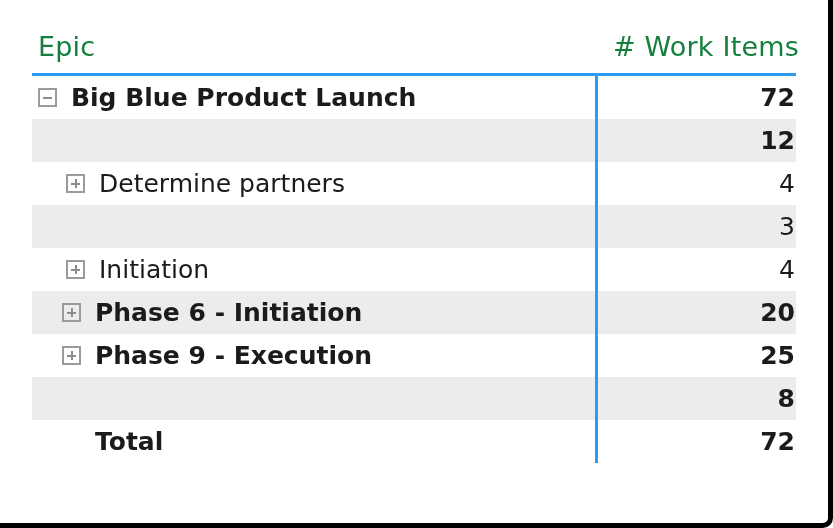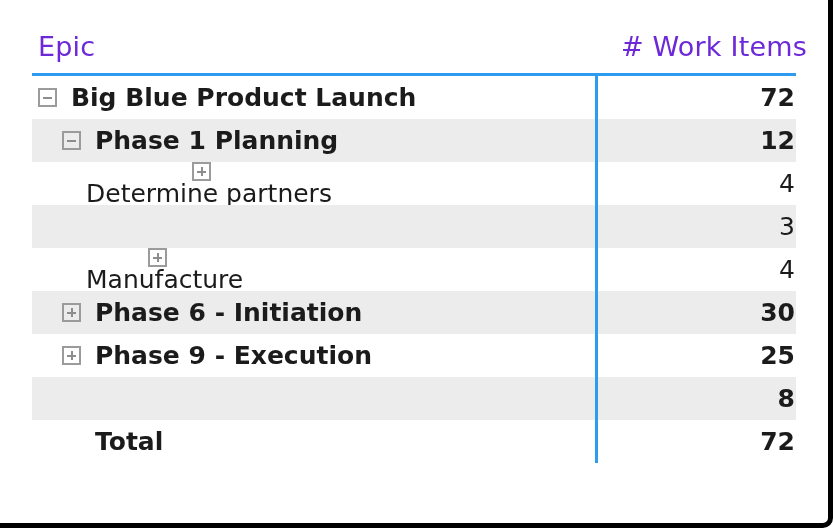--- a/index.html
+++ b/index.html
@@ -39,26 +39,26 @@
   
   .thead {
     position: relative;
     height: 76px;
   }
   .th {
     position: absolute;
     bottom: 14px;
     font-size: 27px;
     font-weight: 400;
-    color: #6d28d9;
+    color: #15803d;
     letter-spacing: 0.2px;
     white-space: nowrap;
   }
   .th-epic   { left: 38px; }
-  .th-count  { right: 26px; text-align: right; }
+  .th-count  { right: 34px; text-align: right; }
 
   .header-rule {
     position: absolute;
     left: 32px;
     right: 37px;
     bottom: 0px;
     height: 3px;
     background: #2d9bf0;
   }
 
@@ -102,21 +102,21 @@
   .lbl, .val {
     font-size: 25px;
     color: #1b1b1b;
     line-height: 1;
   }
   .bold .lbl, .bold .val { font-weight: 700; }
 
   
   .ind-0 { margin-left: 0px; }
   .ind-1 { margin-left: 24px; }
-  .ind-2 { margin-left: 48px; flex-direction: column; }
+  .ind-2 { margin-left: 28px; }
 
   
   .expander {
     width: 19px;
     height: 19px;
     box-sizing: border-box;
     border: 2px solid #9b9b9b;
     display: inline-flex;
     align-items: center;
     justify-content: center;
@@ -170,73 +170,67 @@
               <span class="h"></span>
             </span>
             <span class="lbl">Big Blue Product Launch</span>
           </div>
           <div class="cell-value">
             <span class="val">72</span>
           </div>
         </div>
         <div class="row shaded bold">
           <div class="band"></div>
+          <div class="cell-value">
+            <span class="val">12</span>
+          </div>
+        </div>
+        <div class="row">
+          <div class="band"></div>
+          <div class="cell-label ind-2">
+            <span class="expander">
+              <span class="h"></span>
+              <span class="v"></span>
+            </span>
+            <span class="lbl">Determine partners</span>
+          </div>
+          <div class="cell-value">
+            <span class="val">4</span>
+          </div>
+        </div>
+        <div class="row shaded">
+          <div class="band"></div>
+          <div class="cell-value">
+            <span class="val">3</span>
+          </div>
+        </div>
+        <div class="row">
+          <div class="band"></div>
+          <div class="cell-label ind-2">
+            <span class="expander">
+              <span class="h"></span>
+              <span class="v"></span>
+            </span>
+            <span class="lbl">Initiation</span>
+          </div>
+          <div class="cell-value">
+            <span class="val">4</span>
+          </div>
+        </div>
+        <div class="row shaded bold">
+          <div class="band"></div>
           <div class="cell-label ind-1">
             <span class="expander">
               <span class="h"></span>
-            </span>
-            <span class="lbl">Phase 1 Planning</span>
-          </div>
-          <div class="cell-value">
-            <span class="val">12</span>
-          </div>
-        </div>
-        <div class="row">
-          <div class="band"></div>
-          <div class="cell-label ind-2">
-            <span class="expander">
-              <span class="h"></span>
-              <span class="v"></span>
-            </span>
-            <span class="lbl">Determine partners</span>
-          </div>
-          <div class="cell-value">
-            <span class="val">4</span>
-          </div>
-        </div>
-        <div class="row shaded">
-          <div class="band"></div>
-          <div class="cell-value">
-            <span class="val">3</span>
-          </div>
-        </div>
-        <div class="row">
-          <div class="band"></div>
-          <div class="cell-label ind-2">
-            <span class="expander">
-              <span class="h"></span>
-              <span class="v"></span>
-            </span>
-            <span class="lbl">Manufacture</span>
-          </div>
-          <div class="cell-value">
-            <span class="val">4</span>
-          </div>
-        </div>
-        <div class="row shaded bold">
-          <div class="band"></div>
-          <div class="cell-label ind-1">
-            <span class="expander">
-              <span class="h"></span>
               <span class="v"></span>
             </span>
             <span class="lbl">Phase 6 - Initiation</span>
           </div>
           <div class="cell-value">
-            <span class="val">30</span>
+            <span class="val">20</span>
           </div>
         </div>
         <div class="row bold">
           <div class="band"></div>
           <div class="cell-label ind-1">
             <span class="expander">
               <span class="h"></span>
               <span class="v"></span>
             </span>
             <span class="lbl">Phase 9 - Execution</span>

